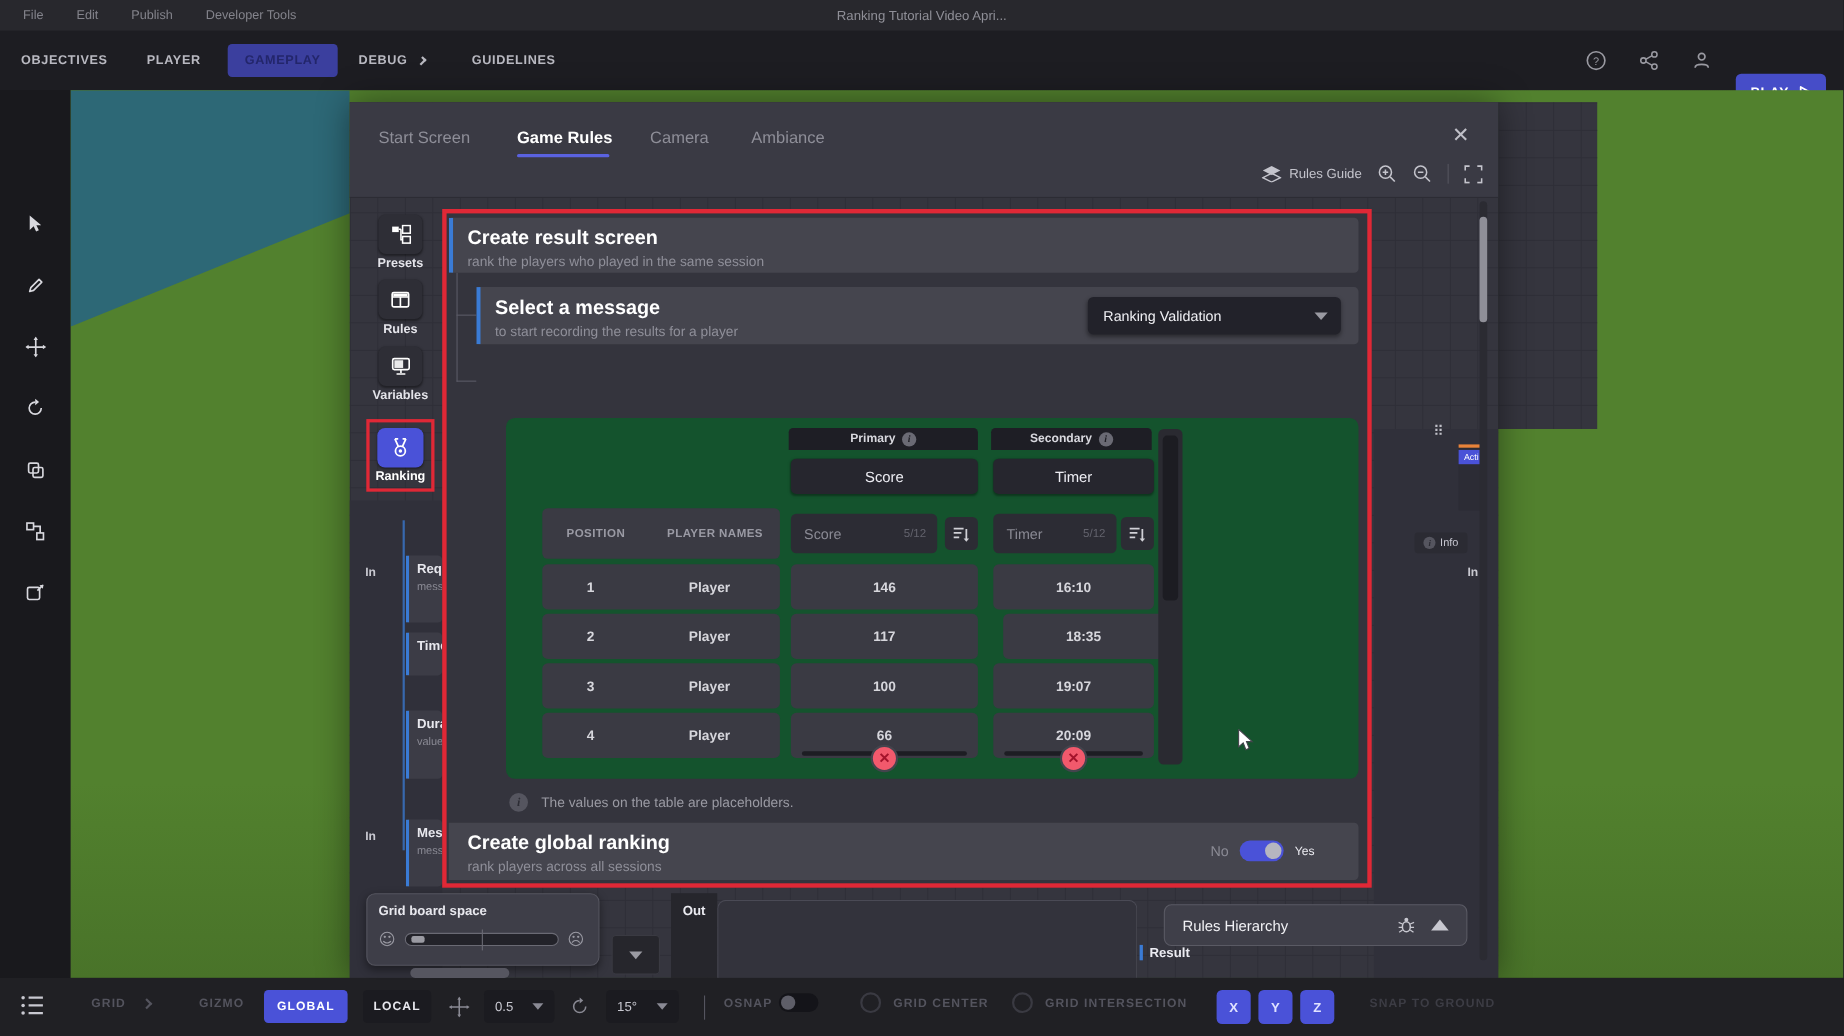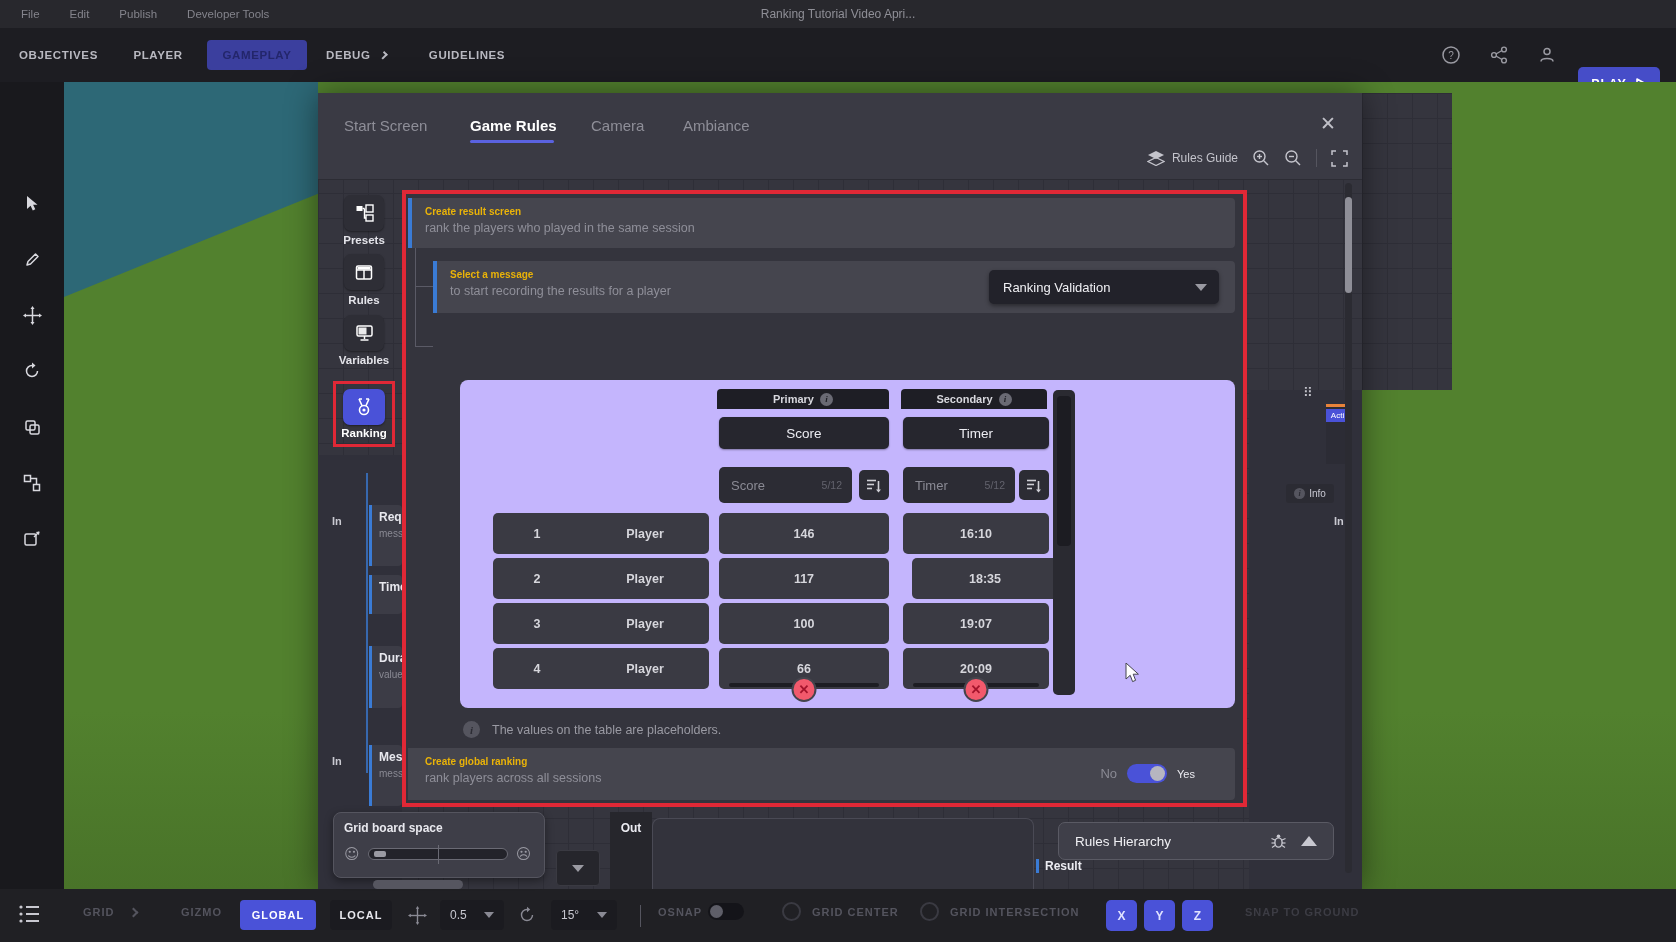--- a/index.html
+++ b/index.html
@@ -64,35 +64,35 @@
   
   .side-btn { position:absolute; left:26px; width:40px; height:36px; background:#2e2e36; border-radius:7px;
               display:flex; align-items:center; justify-content:center; box-shadow:0 1px 2px rgba(0,0,0,.4); }
   .side-label { position:absolute; left:8px; width:76px; text-align:center; font-size:11.5px; font-weight:bold; color:#e4e4ea; }
   .side-btn.active { background:#4a52d8; }
   .red-outline { position:absolute; border:3px solid #e02836; }
 
   
   .red-box { left:84px; top:97px; width:845px; height:617px; border:4px solid #e02836; background:#34343d; }
   .sec-card { position:absolute; background:#45454e; border-left:4px solid #3a7bd5; border-radius:0 4px 4px 0; padding:8px 0 0 13px; }
-  .sec-title { font-size:10px; font-weight:bold; color:#eab308; }
+  .sec-title { font-size:18px; font-weight:bold; color:#ffffff; }
   .sec-sub { font-size:12.5px; color:#8f8f99; margin-top:4px; }
   .connector { position:absolute; background:#5a5a66; }
 
   .dropdown { position:absolute; right:16px; top:9px; width:230px; height:34px; background:#22222a; border-radius:5px;
               display:flex; align-items:center; box-shadow:0 2px 4px rgba(0,0,0,.4); }
   .dropdown span { color:#f0f0f4; font-size:13px; margin-left:14px; flex:1; }
   .caret-down { width:0; height:0; border-left:6px solid transparent; border-right:6px solid transparent;
                 border-top:7px solid #9a9aa2; margin-right:12px; }
 
   .var-note { position:absolute; right:18px; top:18px; font-size:12px; color:#9a9aa3; }
   .var-note b { color:#f0f0f4; }
 
   
-  .table-card { position:absolute; left:54px; top:186px; width:775px; height:328px; background:#c4b5fd; border-radius:8px; }
+  .table-card { position:absolute; left:54px; top:186px; width:775px; height:328px; background:#14532d; border-radius:8px; }
   .pill { position:absolute; height:20px; background:#1e1e25; border-radius:4px 4px 0 0; display:flex; align-items:center;
           justify-content:center; gap:6px; color:#d8d8de; font-size:11px; font-weight:bold; }
   .info-dot { width:13px; height:13px; border-radius:50%; background:#6a6a74; color:#1e1e25; font-size:9px; font-weight:bold;
               display:inline-flex; align-items:center; justify-content:center; font-family:"Liberation Serif", serif; font-style:italic; }
   .var-btn { position:absolute; height:32px; background:#26262e; border-radius:5px; display:flex; align-items:center;
              justify-content:center; color:#ececf2; font-size:13.5px; box-shadow:0 1px 2px rgba(0,0,0,.35); }
   .hdr-cell { position:absolute; background:#3a3a43; border-radius:5px; display:flex; align-items:center; }
   .hdr-txt { font-size:10.5px; font-weight:bold; letter-spacing:.4px; color:#9a9aa4; }
   .field { position:absolute; height:36px; background:#2c2c34; border-radius:5px; display:flex; align-items:center; }
   .field .ph { color:#8a8a94; font-size:13px; margin-left:12px; flex:1; }
@@ -395,20 +395,24 @@
           <span>Primary</span>
           <span class="info-dot">i</span>
         </div>
         <div class="pill" style="left:441px;top:9px;width:146px;">
           <span>Secondary</span>
           <span class="info-dot">i</span>
         </div>
         <div class="var-btn" style="left:259px;top:37px;width:170px;">Score</div>
         <div class="var-btn" style="left:443px;top:37px;width:146px;">Timer</div>
 
+        <div class="hdr-cell" style="left:33px;top:82px;width:216px;height:46px;">
+          <span class="hdr-txt" style="margin-left:22px;">POSITION</span>
+          <span class="hdr-txt" style="margin-left:38px;">PLAYER NAMES</span>
+        </div>
         <div class="field" style="left:259px;top:87px;width:133px;">
           <span class="ph">Score</span>
           <span class="cnt">5/12</span>
         </div>
         <div class="sort-btn" style="left:399px;top:90px;">
           <svg width="16" height="15" viewBox="0 0 16 15">
             <line x1="1" y1="2.5" x2="10" y2="2.5" stroke="#d0d0d6" stroke-width="1.6"></line>
             <line x1="1" y1="6.5" x2="8" y2="6.5" stroke="#d0d0d6" stroke-width="1.6"></line>
             <line x1="1" y1="10.5" x2="6" y2="10.5" stroke="#d0d0d6" stroke-width="1.6"></line>
             <line x1="12.5" y1="3" x2="12.5" y2="12" stroke="#d0d0d6" stroke-width="1.6"></line>

